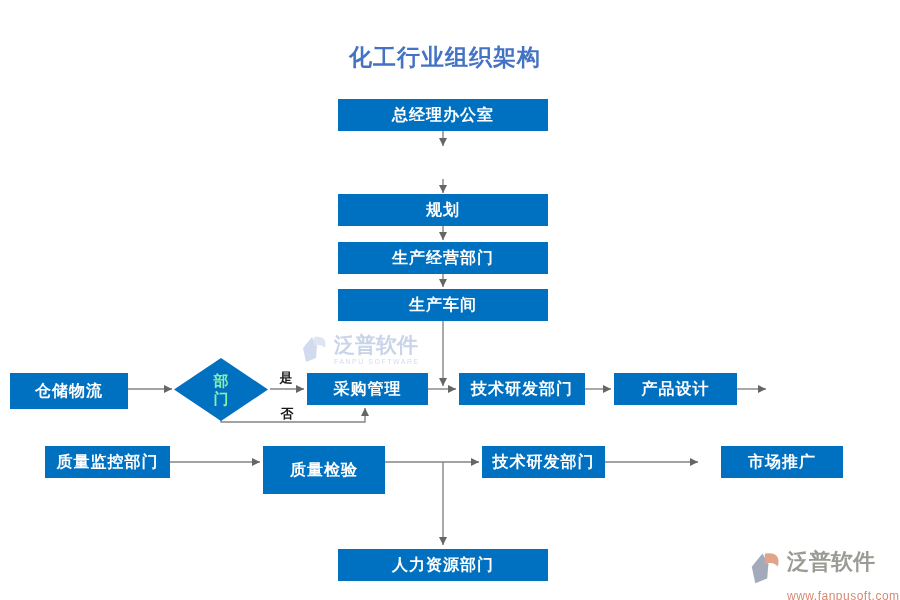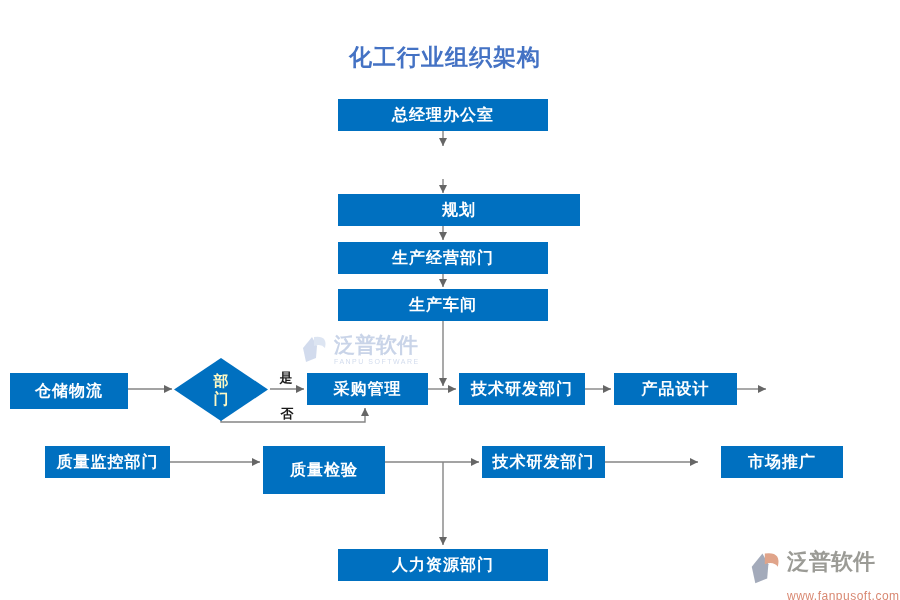--- a/index.html
+++ b/index.html
@@ -26,21 +26,21 @@
     letter-spacing:1px;
     box-sizing:border-box;
   }
   .diamond{
     position:absolute;
     background:var(--node-fill,#0070C0);
     clip-path:polygon(50% 0,100% 50%,50% 100%,0 50%);
     display:flex;align-items:center;justify-content:center;
   }
   .diamond span{
-    color:#fef9c3;font-size:15px;font-weight:bold;
+    color:#86efac;font-size:15px;font-weight:bold;
     width:1.1em;line-height:1.15;text-align:center;
     word-break:break-all;
   }
   .edge-label{
     position:absolute;
     font-size:13px;font-weight:bold;color:#1a1a1a;
     width:20px;text-align:center;
   }
   svg.wires{position:absolute;left:0;top:0;pointer-events:none;}
   
@@ -108,21 +108,21 @@
       <path d="M3,14 L12,3 L17,12 L16,24 L6,28 Z" fill="#8d96a9"></path>
       <path d="M14,3 Q28,1 25,14 Q21,9 14,12 Z" fill="#d98e6d"></path>
     </svg>
     <div class="wm-text">
       <div class="wm-brand">泛普软件</div>
       <div class="wm-url">www.fanpusoft.com</div>
     </div>
   </div>
 
   <div class="node" style="left:338px;top:99px;width:210px;height:32px;">总经理办公室</div>
-  <div class="node" style="left:338px;top:194px;width:242px;height:32px;">规划</div>
+  <div class="node" style="left:338px;top:194px;width:210px;height:32px;">规划</div>
   <div class="node" style="left:338px;top:242px;width:210px;height:32px;">生产经营部门</div>
   <div class="node" style="left:338px;top:289px;width:210px;height:32px;">生产车间</div>
 
   <div class="node" style="left:10px;top:373px;width:118px;height:36px;">仓储物流</div>
 
   <div class="diamond" style="left:174px;top:358px;width:94px;height:63px;">
     <span>部门</span>
   </div>
   <span class="edge-label" style="left:276px;top:369px;">是</span>
   <span class="edge-label" style="left:277px;top:405px;">否</span>

